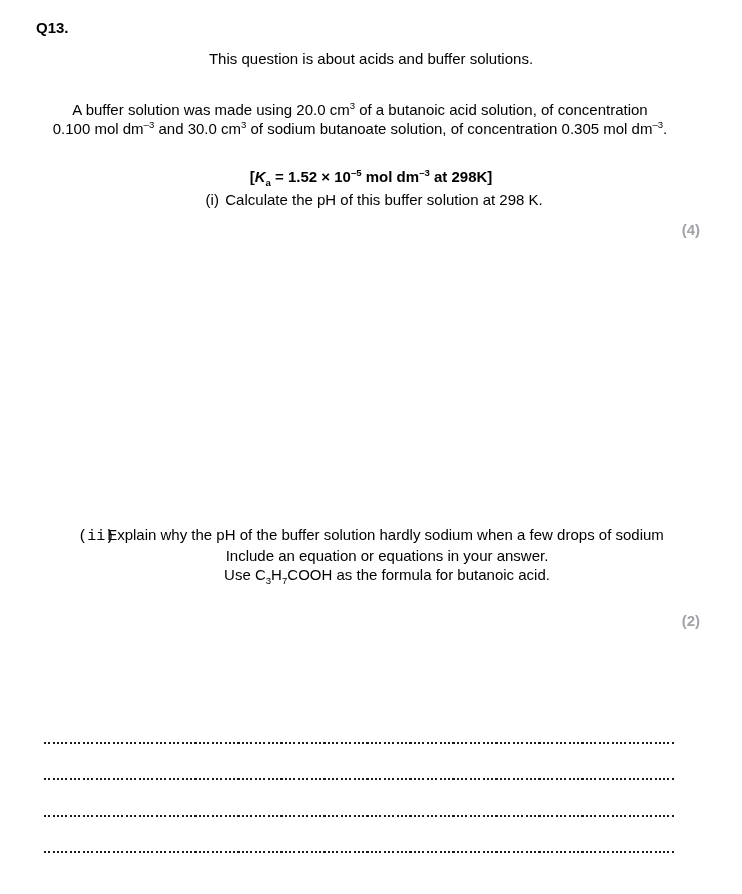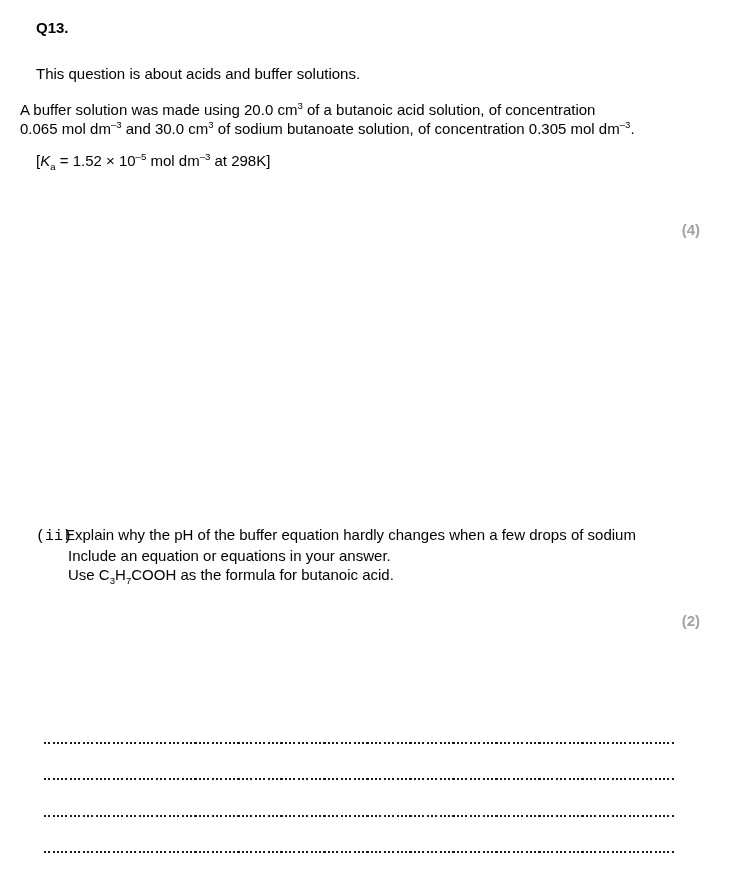--- a/index.html
+++ b/index.html
@@ -11,29 +11,29 @@
     position: relative;
     width: 742px;
     height: 894px;
     background: #ffffff;
     font-family: "Liberation Sans", sans-serif;
     font-size: 15px;
     line-height: 19px;
     color: #000000;
     overflow: hidden;
   }
-  .abs { position: absolute; }
+  .abs { position: absolute; text-align: center; }
   .q-number {
     font-weight: bold;
     top: 18px;
     left: 36px;
   }
-  .intro    { top: 64px;  left: 36px; width: 670px; }
+  .intro    { top: 49px;  left: 36px; width: 670px; }
   .setup    { top: 100px; left: 20px; width: 680px; }
-  .ka-line  { top: 151px; left: 36px; width: 670px; }
+  .ka-line  { top: 167px; left: 36px; width: 670px; font-weight: bold; }
   .part-i   { top: 190px; left: 36px; width: 670px; }
   .part-ii  { top: 525px; left: 36px; width: 670px; }
   .marks {
     font-weight: bold;
     color: #a2a2a8;
     right: 42px;
     text-align: right;
   }
   .marks-i  { top: 220px; }
   .marks-ii { top: 611px; }
@@ -66,31 +66,34 @@
 <body>
 
 <div class="page">
 
   <div class="abs q-number">Q13.</div>
 
   <div class="abs intro">This question is about acids and buffer solutions.</div>
 
   <div class="abs setup">
     <div><span>A buffer solution was made using 20.0 cm</span><sup>3</sup><span> of a butanoic acid solution, of concentration</span></div>
-    <div><span>0.065 mol dm</span><sup>–3</sup><span> and 30.0 cm</span><sup>3</sup><span> of sodium butanoate solution, of concentration 0.305 mol dm</span><sup>–3</sup><span>.</span></div>
+    <div><span>0.100 mol dm</span><sup>–3</sup><span> and 30.0 cm</span><sup>3</sup><span> of sodium butanoate solution, of concentration 0.305 mol dm</span><sup>–3</sup><span>.</span></div>
   </div>
 
   <div class="abs ka-line"><span>[</span><i>K</i><sub>a</sub><span> = 1.52 × 10</span><sup>–5</sup><span> mol dm</span><sup>–3</sup><span> at 298K]</span></div>
 
+  <div class="abs part-i">
+    <span class="part-label i-label">(i)</span><span>Calculate the pH of this buffer solution at 298 K.</span>
+  </div>
 
   <div class="abs marks marks-i">(4)</div>
 
   <div class="abs part-ii">
     <div>
-      <span class="part-label ii-label">(ii)</span><span>Explain why the pH of the buffer equation hardly changes when a few drops of sodium</span>
+      <span class="part-label ii-label">(ii)</span><span>Explain why the pH of the buffer solution hardly sodium when a few drops of sodium</span>
     </div>
     <div class="indented">Include an equation or equations in your answer.</div>
     <div class="indented"><span>Use C</span><sub>3</sub><span>H</span><sub>7</sub><span>COOH as the formula for butanoic acid.</span></div>
   </div>
 
   <div class="abs marks marks-ii">(2)</div>
 
   <div id="answer-lines">
       <div class="answer-line" style="top: 742px;"></div>
       <div class="answer-line" style="top: 778px;"></div>

